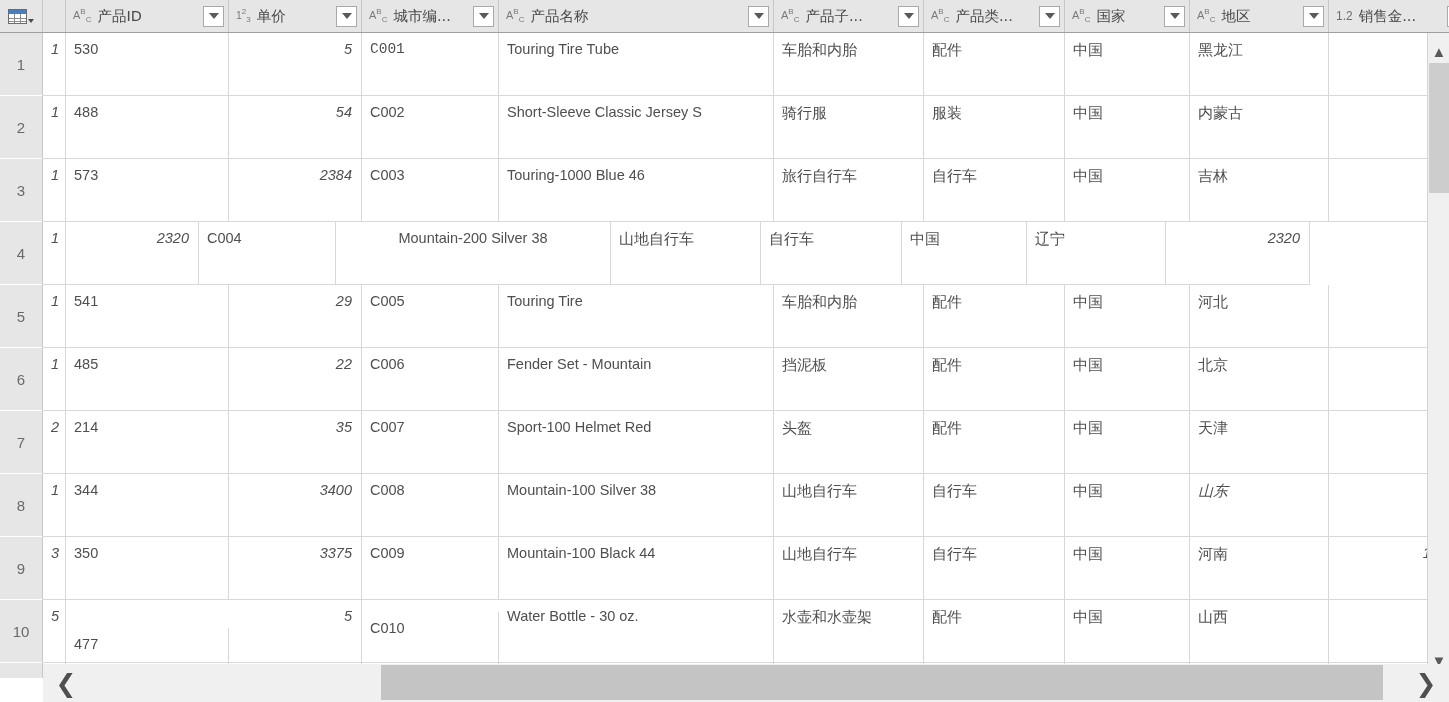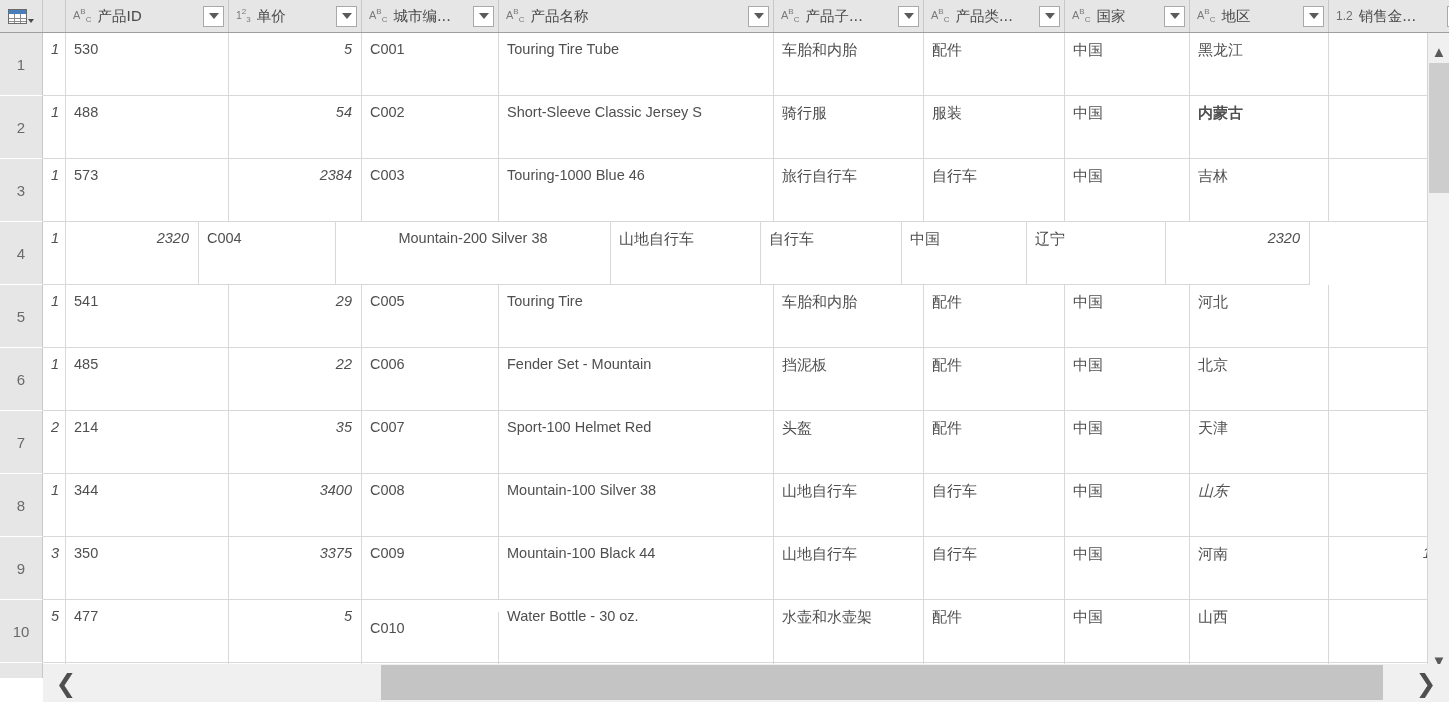--- a/index.html
+++ b/index.html
@@ -311,39 +311,39 @@
       </div>
     </div>
 
   <div class="body-area">
 
   <div class="data-row">
         <div class="rownum">1</div>
         <div class="cell numeric" style="width: 23px; min-width: 23px;">1</div>
         <div class="cell latin" style="width: 163px; min-width: 163px;">530</div>
         <div class="cell numeric" style="width: 133px; min-width: 133px;">5</div>
-        <div class="cell latin" style="width: 137px; min-width: 137px;">C001</div>
+        <div class="cell latin" style="width: 137px; min-width: 137px; font-family: Liberation Mono, monospace;">C001</div>
         <div class="cell latin" style="width: 275px; min-width: 275px;">Touring Tire Tube</div>
         <div class="cell cjk" style="width: 150px; min-width: 150px;">车胎和内胎</div>
         <div class="cell cjk" style="width: 141px; min-width: 141px;">配件</div>
         <div class="cell cjk" style="width: 125px; min-width: 125px;">中国</div>
         <div class="cell cjk" style="width: 139px; min-width: 139px;">黑龙江</div>
         <div class="cell numeric" style="width: 144px; min-width: 144px;">5</div>
       </div>
       <div class="data-row">
         <div class="rownum">2</div>
         <div class="cell numeric" style="width: 23px; min-width: 23px;">1</div>
         <div class="cell latin" style="width: 163px; min-width: 163px;">488</div>
         <div class="cell numeric" style="width: 133px; min-width: 133px;">54</div>
         <div class="cell latin" style="width: 137px; min-width: 137px;">C002</div>
         <div class="cell latin" style="width: 275px; min-width: 275px;">Short-Sleeve Classic Jersey S</div>
         <div class="cell cjk" style="width: 150px; min-width: 150px;">骑行服</div>
         <div class="cell cjk" style="width: 141px; min-width: 141px;">服装</div>
         <div class="cell cjk" style="width: 125px; min-width: 125px;">中国</div>
-        <div class="cell cjk" style="width: 139px; min-width: 139px; font-weight: bold;">内蒙古</div>
+        <div class="cell cjk" style="width: 139px; min-width: 139px;">内蒙古</div>
         <div class="cell numeric" style="width: 144px; min-width: 144px;">54</div>
       </div>
       <div class="data-row">
         <div class="rownum">3</div>
         <div class="cell numeric" style="width: 23px; min-width: 23px;">1</div>
         <div class="cell latin" style="width: 163px; min-width: 163px;">573</div>
         <div class="cell numeric" style="width: 133px; min-width: 133px;">2384</div>
         <div class="cell latin" style="width: 137px; min-width: 137px;">C003</div>
         <div class="cell latin" style="width: 275px; min-width: 275px;">Touring-1000 Blue 46</div>
         <div class="cell cjk" style="width: 150px; min-width: 150px;">旅行自行车</div>
@@ -425,21 +425,21 @@
         <div class="cell latin" style="width: 275px; min-width: 275px;">Mountain-100 Black 44</div>
         <div class="cell cjk" style="width: 150px; min-width: 150px;">山地自行车</div>
         <div class="cell cjk" style="width: 141px; min-width: 141px;">自行车</div>
         <div class="cell cjk" style="width: 125px; min-width: 125px;">中国</div>
         <div class="cell cjk" style="width: 139px; min-width: 139px;">河南</div>
         <div class="cell numeric" style="width: 144px; min-width: 144px;">10125</div>
       </div>
       <div class="data-row">
         <div class="rownum">10</div>
         <div class="cell numeric" style="width: 23px; min-width: 23px;">5</div>
-        <div class="cell latin" style="width: 163px; min-width: 163px;">477</div>
+        <div class="cell latin" style="width: 163px; min-width: 163px; margin-top: 28px;">477</div>
         <div class="cell numeric" style="width: 133px; min-width: 133px;">5</div>
         <div class="cell latin" style="width: 137px; min-width: 137px; margin-top: 12px;">C010</div>
         <div class="cell latin" style="width: 275px; min-width: 275px;">Water Bottle - 30 oz.</div>
         <div class="cell cjk" style="width: 150px; min-width: 150px;">水壶和水壶架</div>
         <div class="cell cjk" style="width: 141px; min-width: 141px;">配件</div>
         <div class="cell cjk" style="width: 125px; min-width: 125px;">中国</div>
         <div class="cell cjk" style="width: 139px; min-width: 139px;">山西</div>
         <div class="cell numeric" style="width: 144px; min-width: 144px;">25</div>
       </div>
       <div class="data-row">

